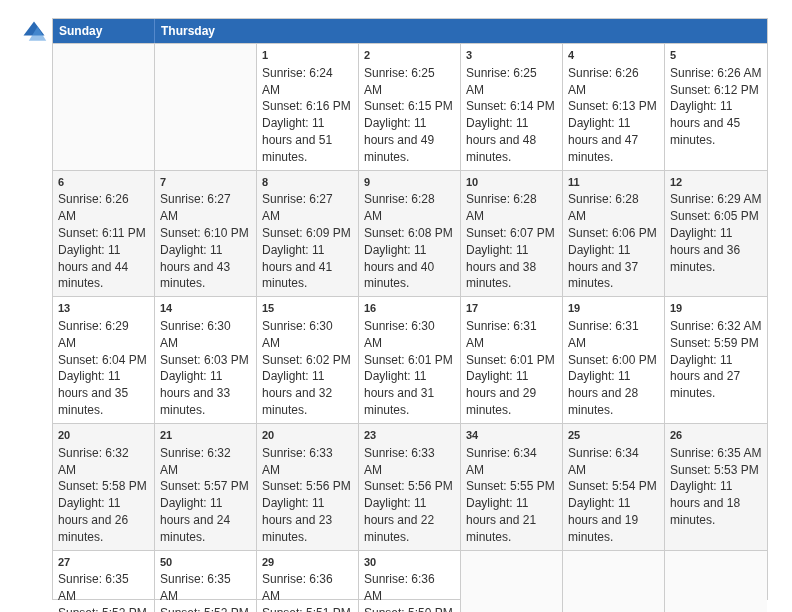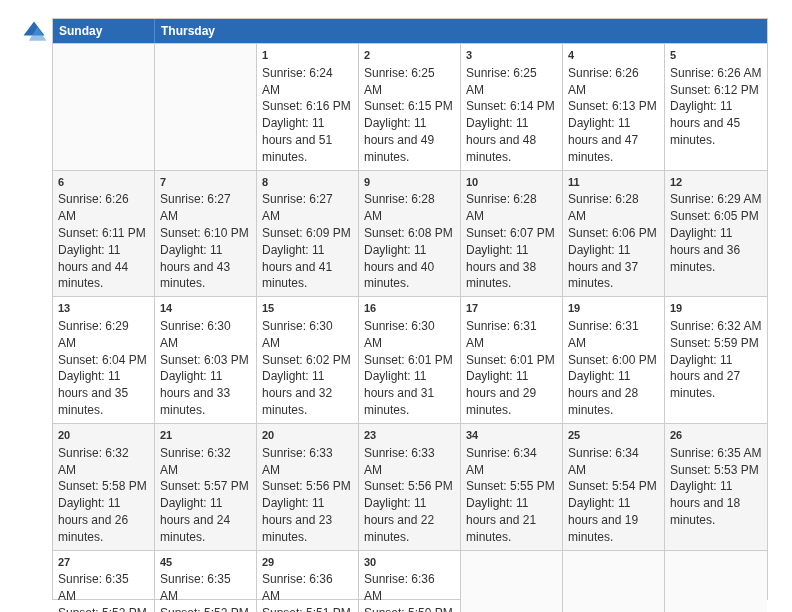--- a/index.html
+++ b/index.html
@@ -226,21 +226,21 @@
 Sunset: 5:54 PM
 Daylight: 11 hours and 19 minutes.</span></div>
           <div class="cal-cell shaded"><span class="day-num">26</span><span class="cell-text" style="white-space: pre-line;">Sunrise: 6:35 AM
 Sunset: 5:53 PM
 Daylight: 11 hours and 18 minutes.</span></div>
         </div>
         <div class="cal-row">
           <div class="cal-cell"><span class="day-num">27</span><span class="cell-text" style="white-space: pre-line;">Sunrise: 6:35 AM
 Sunset: 5:52 PM
 Daylight: 11 hours and 17 minutes.</span></div>
-          <div class="cal-cell"><span class="day-num">45</span><span class="cell-text" style="white-space: pre-line;">Sunrise: 6:35 AM
+          <div class="cal-cell"><span class="day-num">50</span><span class="cell-text" style="white-space: pre-line;">Sunrise: 6:35 AM
 Sunset: 5:52 PM
 Daylight: 11 hours and 16 minutes.</span></div>
           <div class="cal-cell"><span class="day-num">29</span><span class="cell-text" style="white-space: pre-line;">Sunrise: 6:36 AM
 Sunset: 5:51 PM
 Daylight: 11 hours and 15 minutes.</span></div>
           <div class="cal-cell"><span class="day-num">30</span><span class="cell-text" style="white-space: pre-line;">Sunrise: 6:36 AM
 Sunset: 5:50 PM
 Daylight: 11 hours and 13 minutes.</span></div>
           <div class="cal-cell empty"></div>
           <div class="cal-cell empty"></div>

